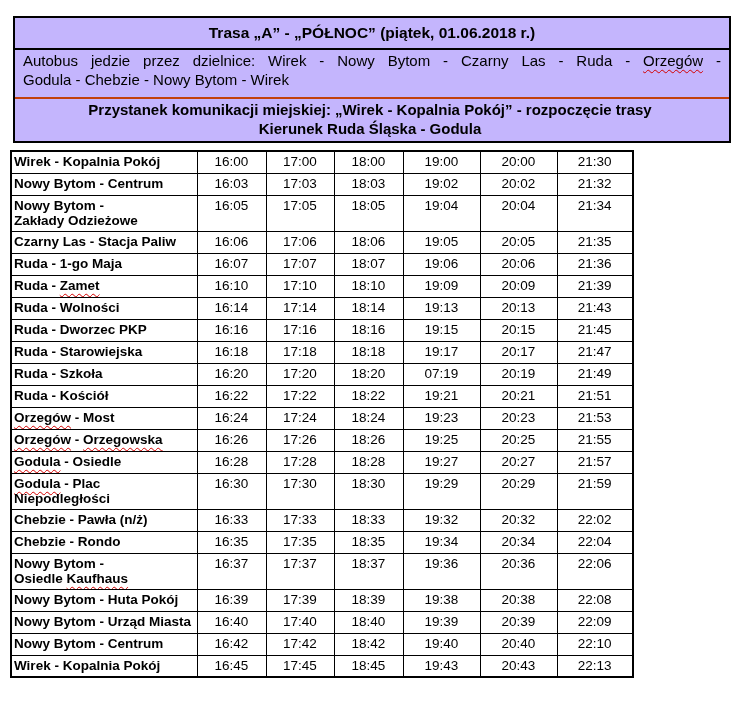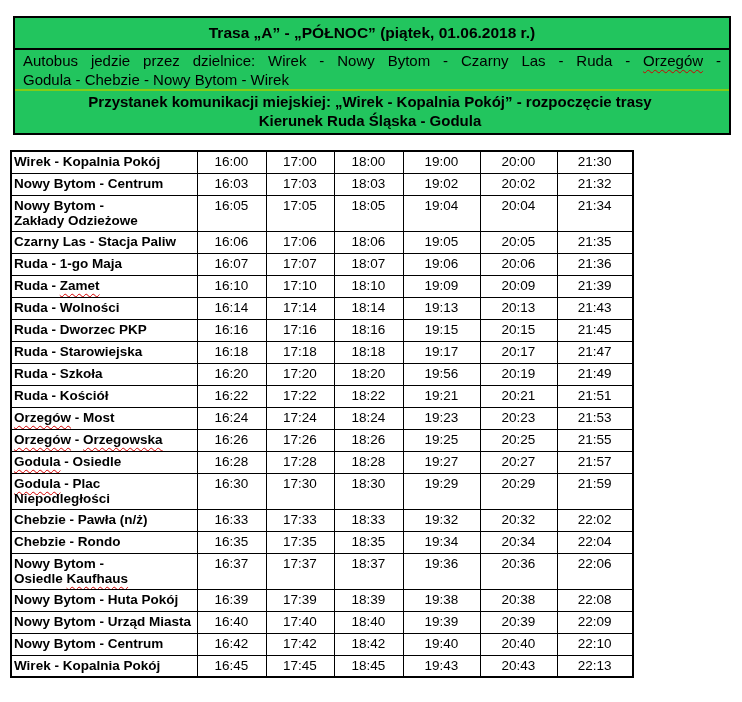--- a/index.html
+++ b/index.html
@@ -19,35 +19,35 @@
     height: 702px;
     background: #ffffff;
   }
   
   .header-box {
     position: absolute;
     left: 13px;
     top: 16px;
     width: 714px;
     border: 2px solid #000000;
-    background: #22c55e;
+    background: #c4b5fd;
   }
   .header-title {
     border-bottom: 2px solid #000000;
     text-align: center;
     font-weight: bold;
     font-size: 15.5px;
     line-height: 19px;
     padding: 5px 4px 6px 4px;
   }
   .header-route {
-    border-bottom: 2px solid #84cc16;
+    border-bottom: 2px solid #c2410c;
     font-size: 15px;
     line-height: 19px;
-    padding: 1px 8px 0 8px;
+    padding: 1px 8px 8px 8px;
   }
   .route-line1 {
     text-align: justify;
     text-align-last: justify;
   }
   .route-line2 {
     text-align: left;
   }
   .header-stopinfo {
     text-align: center;
@@ -211,21 +211,21 @@
           <td class="time">18:18</td>
           <td class="time">19:17</td>
           <td class="time">20:17</td>
           <td class="time">21:47</td>
         </tr>
         <tr>
           <td class="stop">Ruda - Szkoła</td>
           <td class="time">16:20</td>
           <td class="time">17:20</td>
           <td class="time">18:20</td>
-          <td class="time">19:56</td>
+          <td class="time">07:19</td>
           <td class="time">20:19</td>
           <td class="time">21:49</td>
         </tr>
         <tr>
           <td class="stop">Ruda - Kościół</td>
           <td class="time">16:22</td>
           <td class="time">17:22</td>
           <td class="time">18:22</td>
           <td class="time">19:21</td>
           <td class="time">20:21</td>

